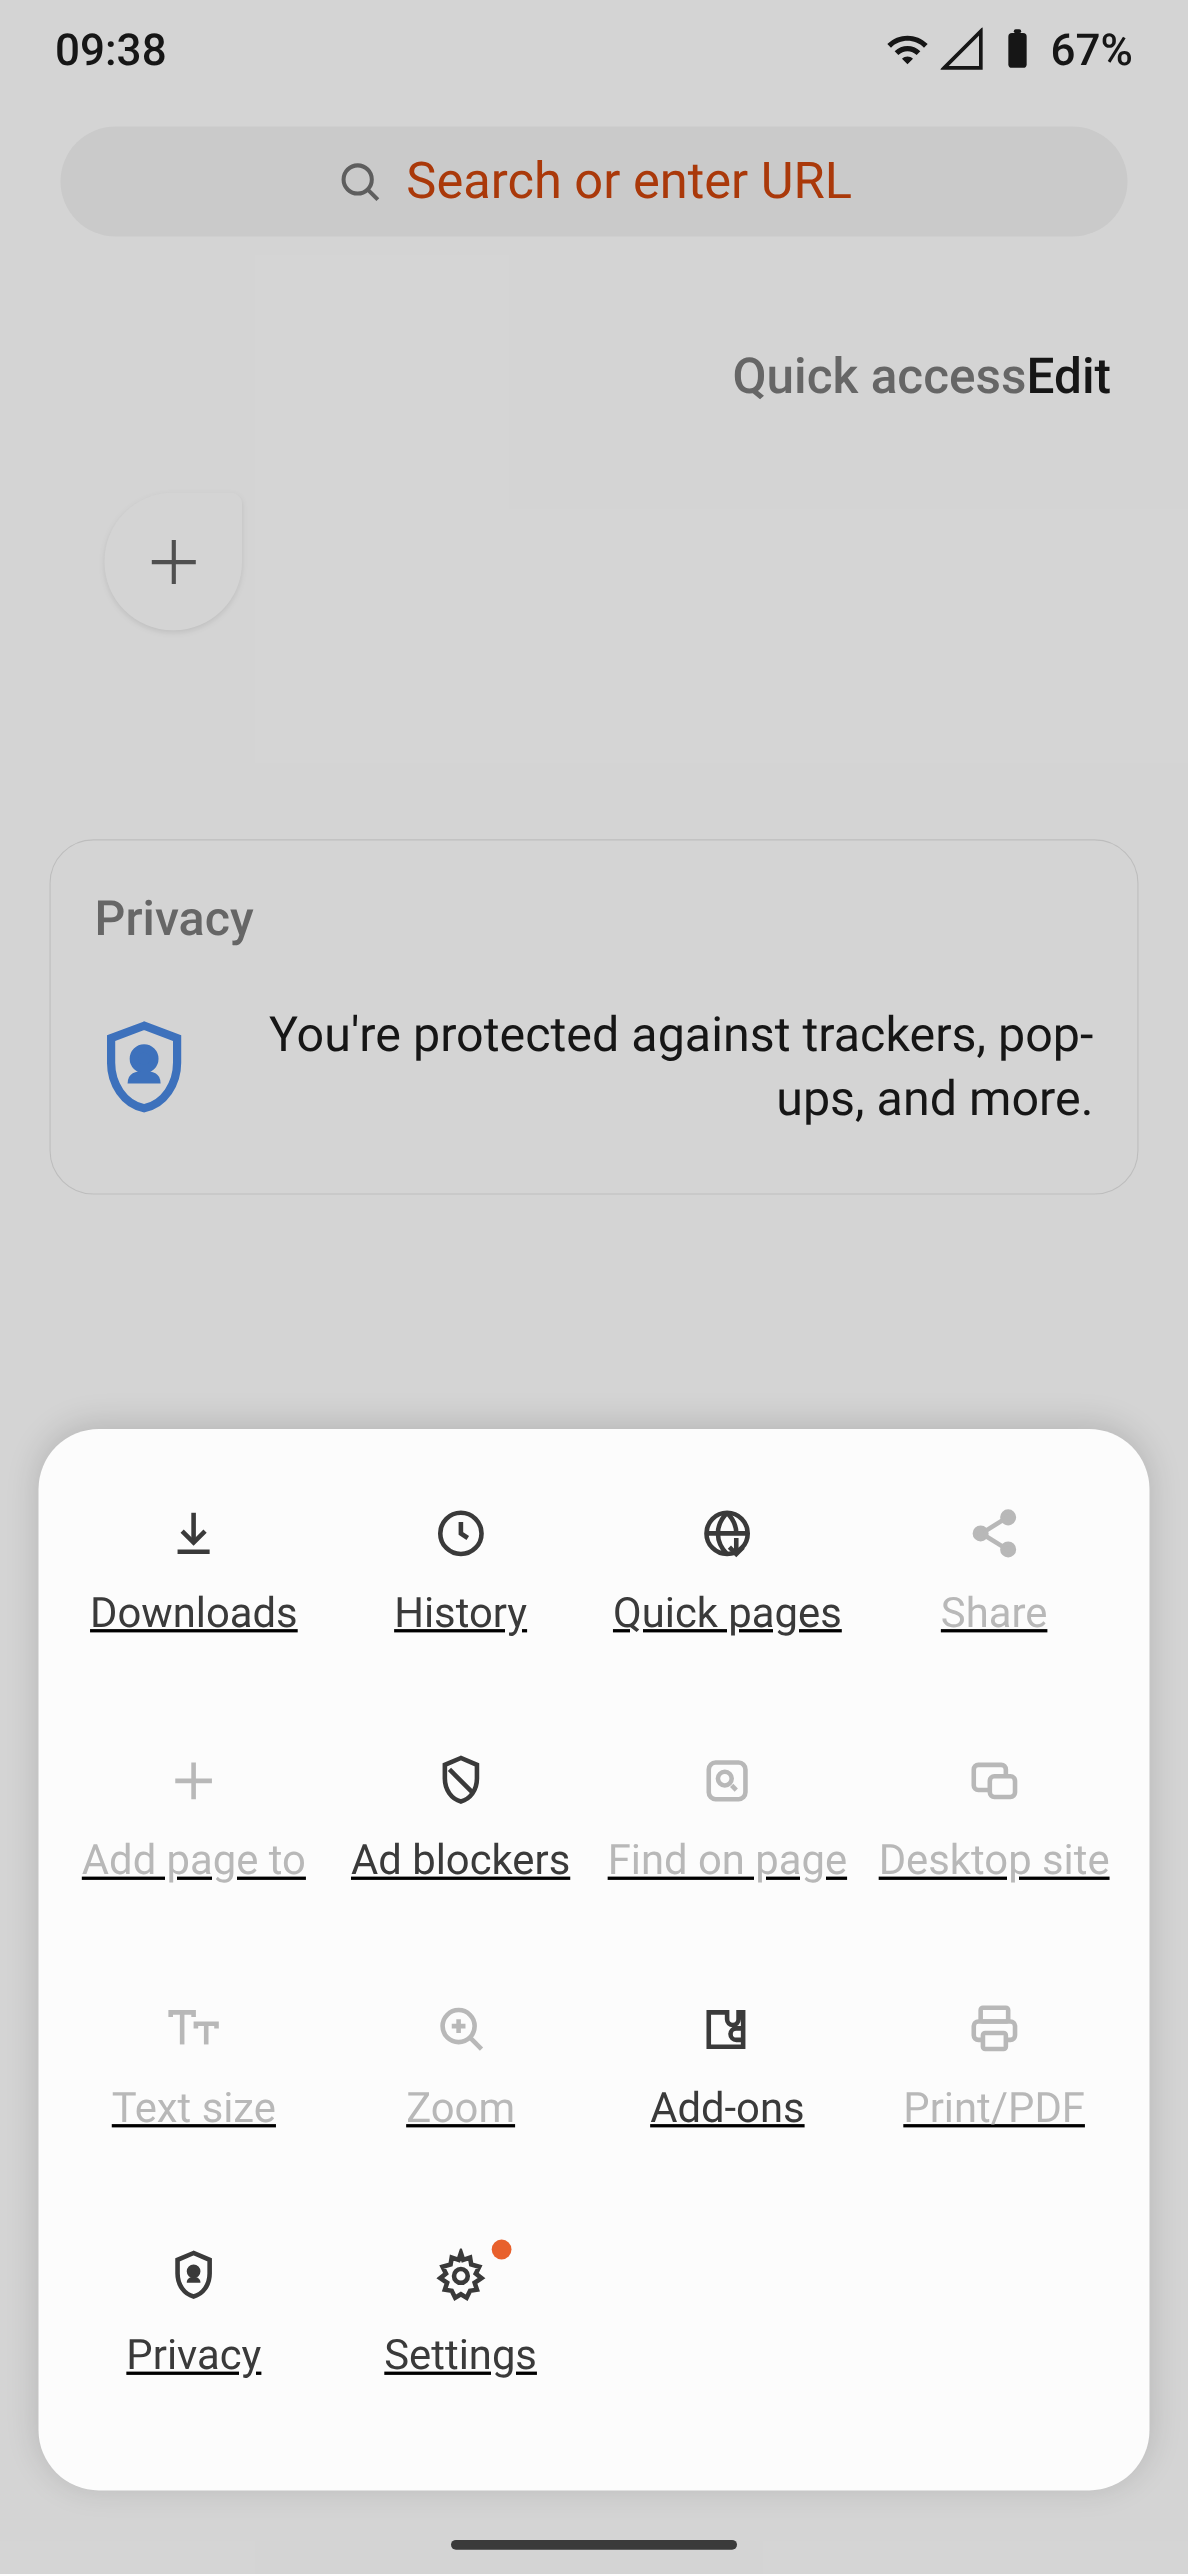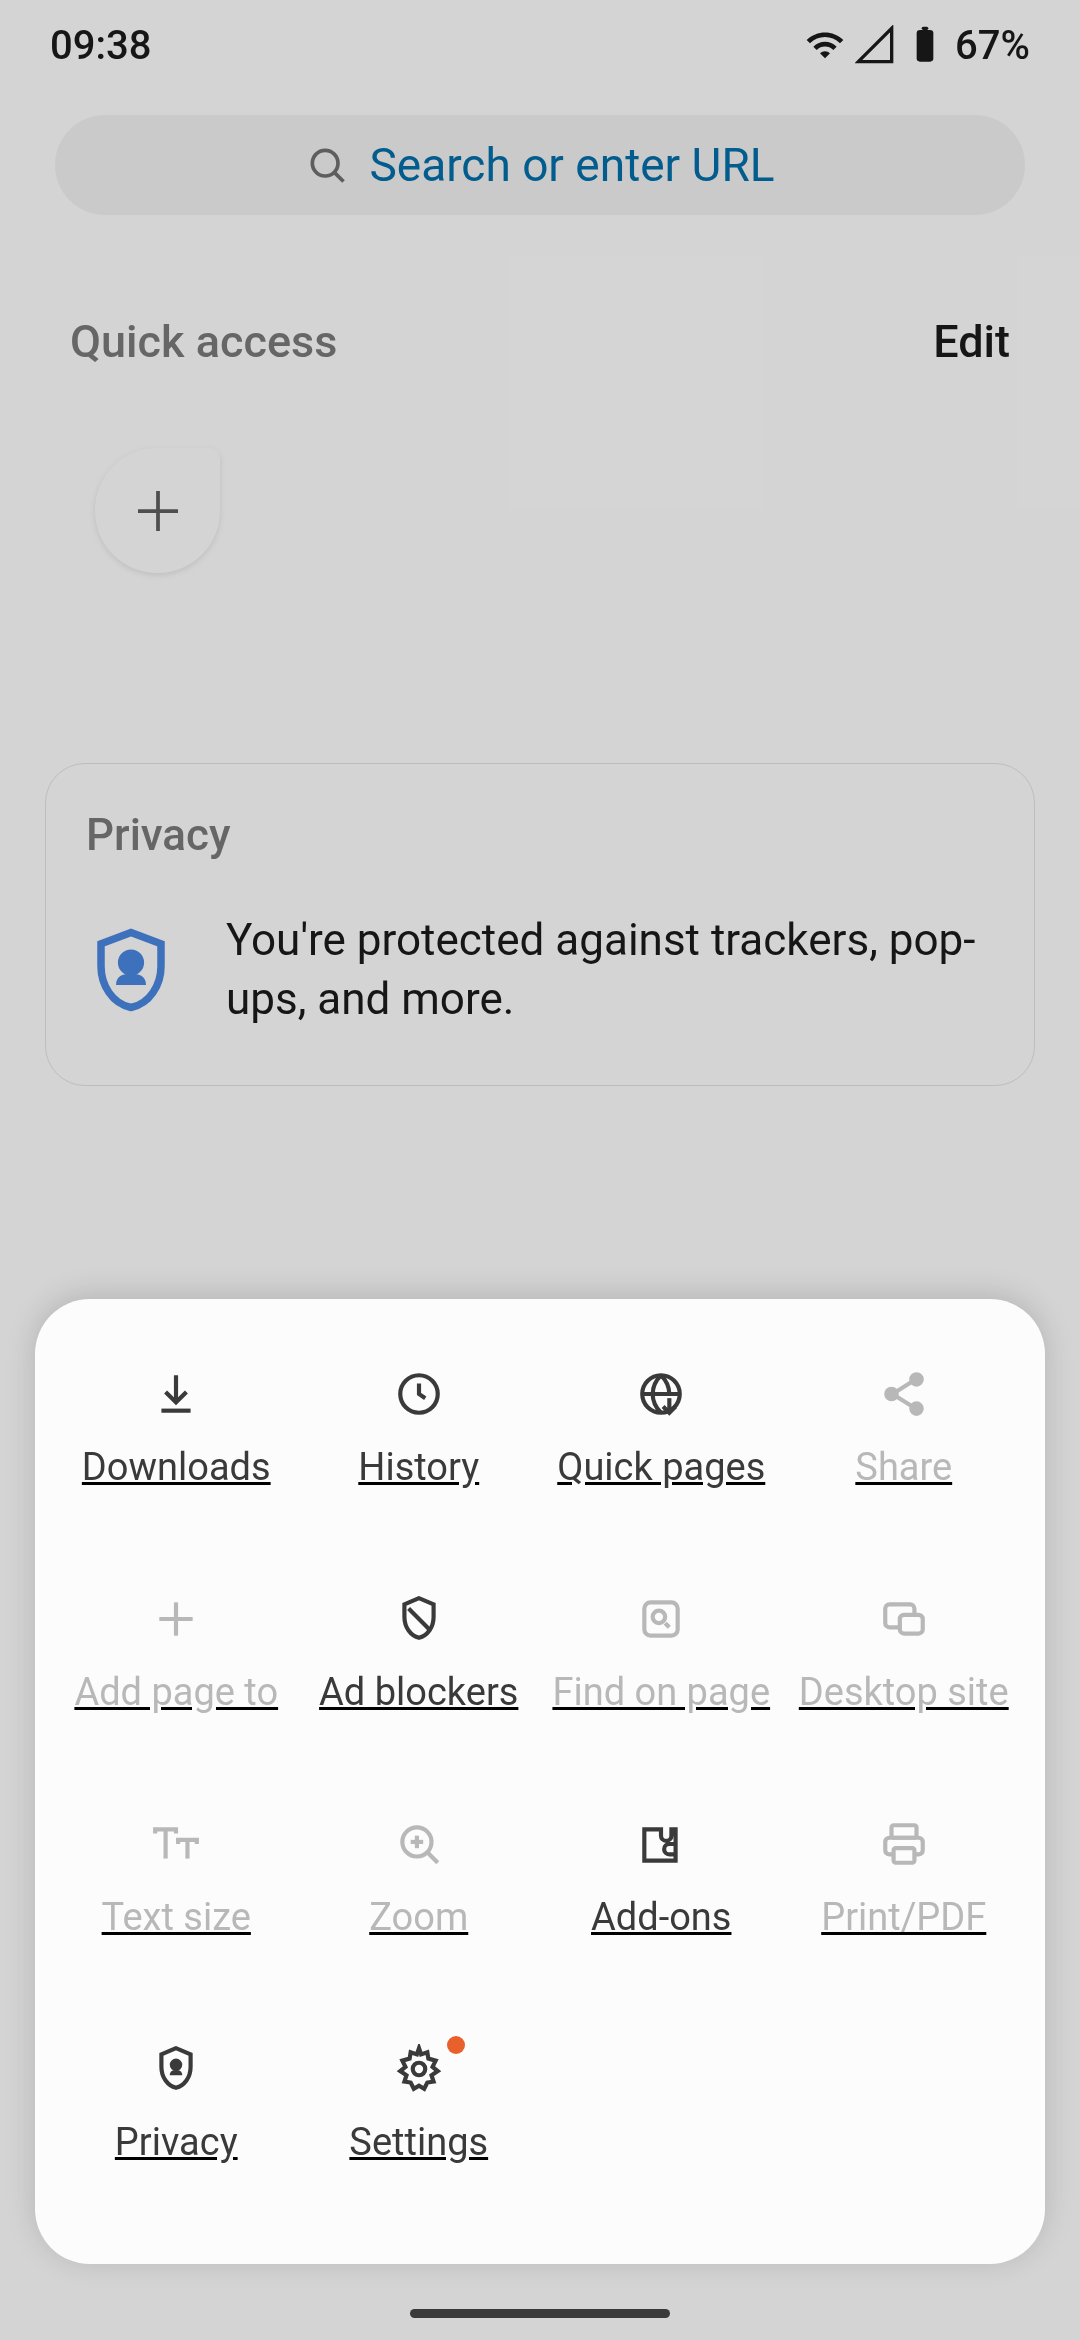--- a/index.html
+++ b/index.html
@@ -57,30 +57,30 @@
       justify-content: center;
       gap: 20px;
     }
     .search-bar svg {
       width: 44px;
       height: 44px;
       color: #6b6b6b;
     }
     .search-placeholder {
       font-size: 46px;
-      color: #0369a1;
+      color: #c2410c;
     }
     
     
     .quick-access {
       margin: 100px 70px 0;
     }
     .qa-header {
       display: flex;
-      justify-content: space-between;
+      justify-content: flex-end;
       align-items: center;
     }
     .qa-title {
       font-size: 45px;
       color: #757575;
       font-weight: 500;
     }
     .qa-edit {
       font-size: 45px;
       color: #1a1a1a;
@@ -115,20 +115,21 @@
     .privacy-title {
       font-size: 44px;
       color: #757575;
       font-weight: 500;
       margin-bottom: 50px;
     }
     .privacy-content {
       display: flex;
       align-items: center;
       gap: 50px;
+      text-align: right;
     }
     .privacy-content svg {
       width: 90px;
       height: 100px;
       flex-shrink: 0;
     }
     .privacy-text {
       font-size: 44px;
       color: #1a1a1a;
       line-height: 1.35;

